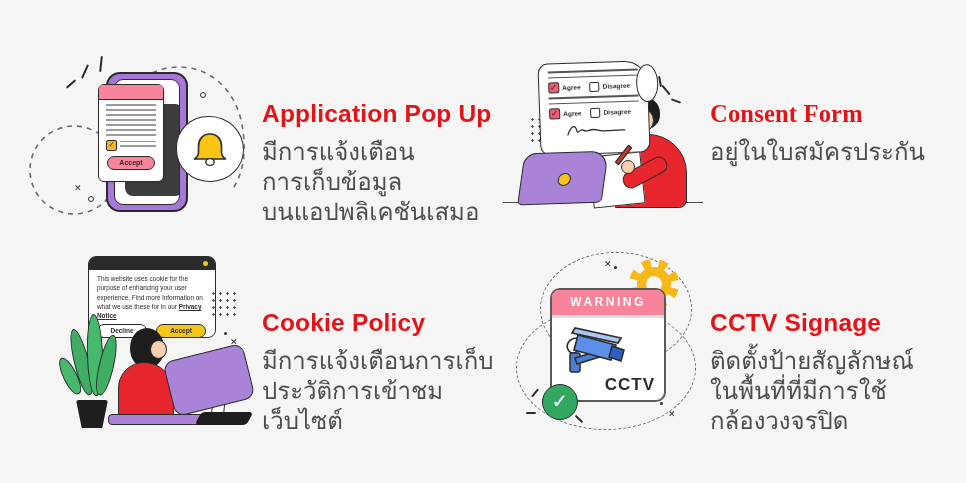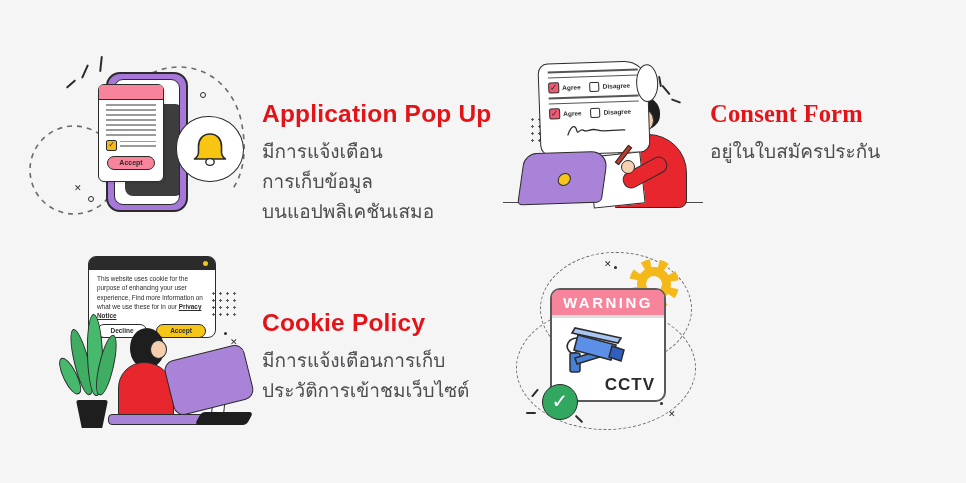--- a/index.html
+++ b/index.html
@@ -4,21 +4,21 @@
 <style>
   html,body{margin:0;padding:0;}
   body{background:#f5f5f6;font-family:"Liberation Sans","DejaVu Sans",sans-serif;}
   .canvas{position:relative;width:966px;height:483px;background:#f5f5f6;overflow:hidden;}
   .section{position:absolute;}
   .abs{position:absolute;}
 
   
   .text-block{position:absolute;margin-top:16px;}
   .text-block h2{margin:0 0 9px 0;font-size:24.5px;font-weight:bold;color:#e41317;letter-spacing:.2px;}
-  .desc-line{font-size:19px;color:#4d4d4f;line-height:30px;}
+  .desc-line{font-size:24px;color:#4d4d4f;line-height:30px;}
 
   
   .dashline{border:1.6px dashed #6b6b6b;border-radius:50%;position:absolute;}
   .xmark{position:absolute;font-size:9px;font-weight:bold;color:#2b2b2b;line-height:9px;}
   .dot-filled{position:absolute;width:3px;height:3px;background:#2b2b2b;border-radius:50%;}
   .dot-hollow{position:absolute;width:4px;height:4px;border:1.2px solid #2b2b2b;border-radius:50%;background:transparent;}
   .sparkle{position:absolute;width:2px;background:#2b2b2b;border-radius:1px;}
   .dots-pattern{position:absolute;width:26px;height:26px;
     background-image:radial-gradient(#5a5a5a 1.1px,transparent 1.3px);
     background-size:7px 7px;}
@@ -113,21 +113,21 @@
     border:1.7px solid #2b2b2b;border-radius:10px;transform:rotate(-14deg);}
   .mon-base{position:absolute;left:138px;top:162px;width:52px;height:13px;background:#1e1e1e;
     border-radius:4px;transform:skewX(-28deg);}
 
   
   .ill4{position:absolute;left:12px;top:8px;width:200px;height:190px;}
   .gear-wrap{position:absolute;left:112px;top:6px;width:60px;height:60px;transform:rotate(12deg);}
   .sign-card{position:absolute;left:38px;top:40px;width:112px;height:110px;background:#fff;
     border:2px solid #5a5a5a;border-radius:10px;}
   .warning-header{height:25px;background:#f8849b;border-radius:7px 7px 0 0;border-bottom:3px solid #dedede;
-    color:#fff;font-size:15px;font-weight:600;letter-spacing:2.5px;text-align:center;line-height:25px;}
+    color:#fff;font-size:12px;font-weight:600;letter-spacing:2.5px;text-align:center;line-height:25px;}
   .camera-wrap{position:absolute;left:8px;top:30px;width:72px;height:62px;}
   .cctv-label{position:absolute;right:9px;bottom:5px;font-size:17px;font-weight:bold;color:#2b2b2b;letter-spacing:1px;}
   .check-badge{position:absolute;left:30px;top:136px;width:34px;height:34px;background:#31a75f;
     border:1.8px solid #2b2b2b;border-radius:50%;color:#fff;font-size:20px;font-weight:bold;
     text-align:center;line-height:32px;z-index:3;}
 </style>
 </head>
 <body>
 
 <div class="canvas">
@@ -296,15 +296,21 @@
         </div>
         <div class="cctv-label">CCTV</div>
       </div>
       <div class="check-badge">✓</div>
       <div class="sparkle" style="left:22px;top:140px;height:10px;transform:rotate(40deg);z-index:3;"></div>
       <div class="sparkle" style="left:18px;top:160px;height:10px;transform:rotate(90deg);z-index:3;"></div>
       <div class="sparkle" style="left:66px;top:166px;height:10px;transform:rotate(-45deg);z-index:3;"></div>
       <div class="dot-filled" style="left:148px;top:154px;"></div>
       <span class="xmark" style="left:156px;top:162px;">✕</span>
     </div>
+    <div class="text-block" style="left:210px;top:53px;">
+      <h2>CCTV Signage</h2>
+      <div class="desc-line">ติดตั้งป้ายสัญลักษณ์</div>
+      <div class="desc-line">ในพื้นที่ที่มีการใช้</div>
+      <div class="desc-line">กล้องวงจรปิด</div>
+    </div>
   </div>
 
 </div>
 
 </body></html>

